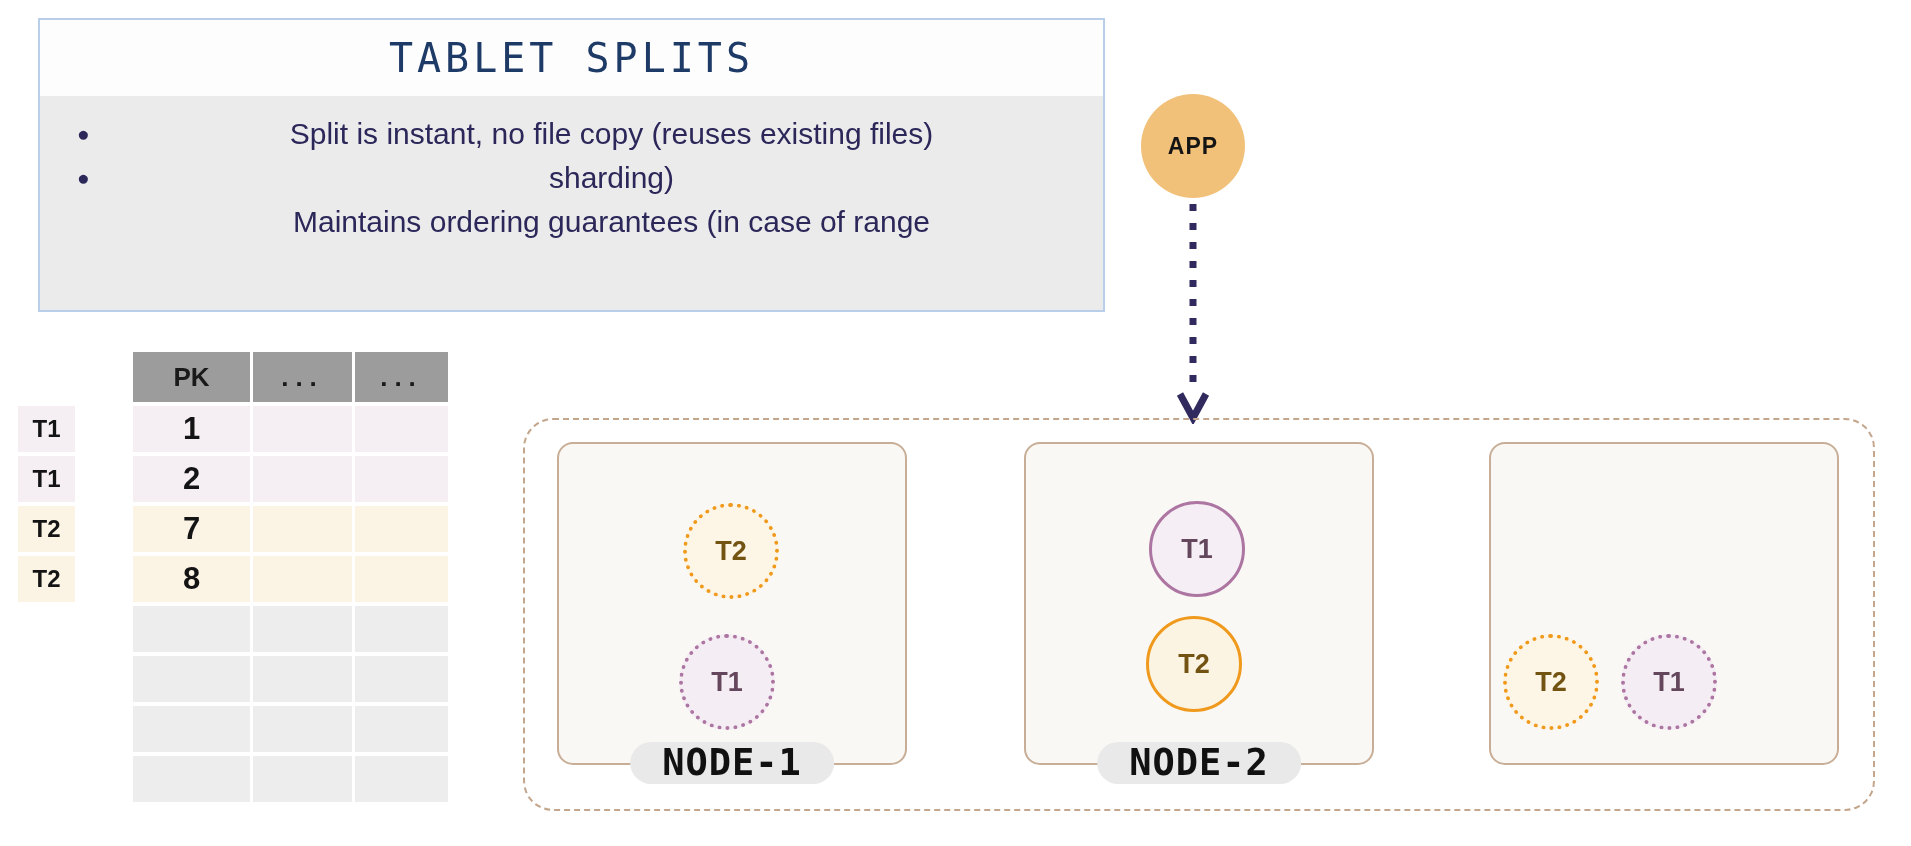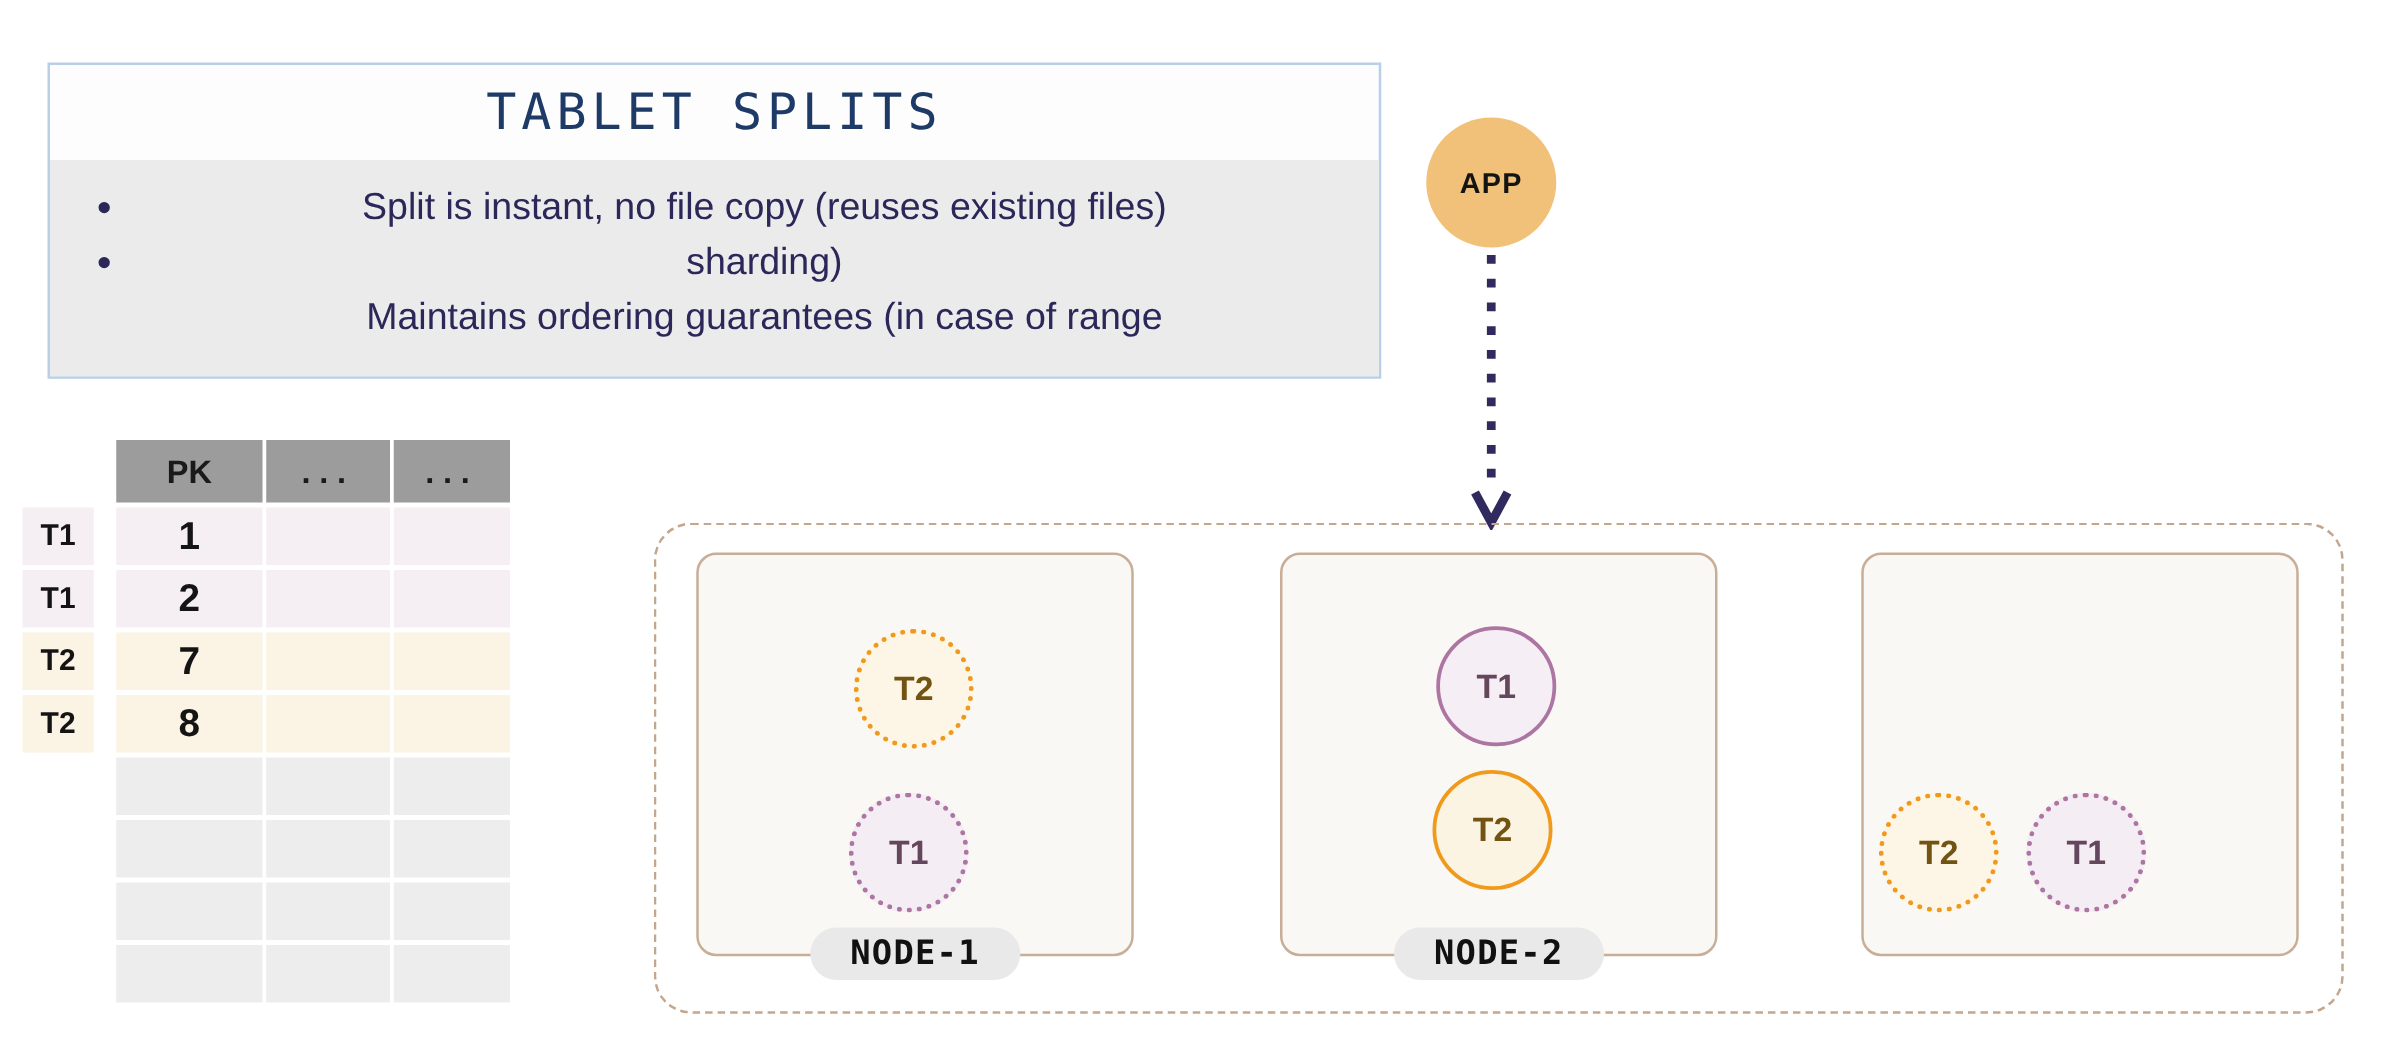--- a/index.html
+++ b/index.html
@@ -3,22 +3,22 @@
 <meta charset="utf-8">
 <style>
   html,body{margin:0;padding:0;background:#ffffff;}
   .canvas{
     position:relative;width:1911px;height:846px;background:#fff;overflow:hidden;
     font-family:"Liberation Sans",sans-serif;
   }
 
   
   .info-panel{
-    position:absolute;left:38px;top:18px;width:1067px;height:253px;
-    border:2px solid var(--panel_border);box-sizing:border-box;background:var(--panel_title_bg);margin-top:32px;
+    position:absolute;left:38px;top:18px;width:1067px;height:294px;
+    border:2px solid var(--panel_border);box-sizing:border-box;background:var(--panel_title_bg);
   }
   .info-title{
     height:76px;display:flex;align-items:center;justify-content:center;
     font-family:"DejaVu Sans Mono",monospace;font-size:40px;font-weight:500;
     letter-spacing:4px;color:var(--title_color);
   }
   .info-body{
     position:absolute;left:0;right:0;top:76px;bottom:0;background:var(--panel_body_bg);
   }
   .bullet-list{margin:16px 0 0 0;padding:0 0 0 37px;list-style:none;text-align:center;}
@@ -48,21 +48,21 @@
     position:absolute;top:22px;width:350px;height:323px;box-sizing:border-box;
     background:var(--node_fill);border:2px solid var(--node_border);border-radius:16px;
   }
   .node-1{left:32px;}
   .node-2{left:499px;}
   .node-3{left:964px;}
   .node-pill{
     position:absolute;left:50%;bottom:-21px;transform:translateX(-50%);
     background:var(--pill_bg);color:var(--pill_text);border-radius:21px;
     height:42px;line-height:42px;padding:0 32px;white-space:nowrap;
-    font-family:"DejaVu Sans Mono",monospace;font-size:27px;font-weight:bold;letter-spacing:1px;
+    font-family:"DejaVu Sans Mono",monospace;font-size:37px;font-weight:bold;letter-spacing:1px;
   }
   .tablet{
     position:absolute;width:96px;height:96px;border-radius:50%;box-sizing:border-box;
     display:flex;align-items:center;justify-content:center;
     font-size:27px;font-weight:bold;
   }
   .tablet.t2{color:var(--t2_text);}
   .tablet.t1{color:var(--t1_text);}
   .tablet.t2.solid{border:3px solid var(--t2_accent);background:var(--t2_fill);}
   .tablet.t1.solid{border:3px solid var(--t1_accent);background:var(--t1_fill);}
@@ -79,21 +79,21 @@
   .data-table{position:absolute;left:18px;top:352px;}
   .t-row{display:flex;margin-bottom:4px;}
   .lab-cell{
     width:57px;height:46px;margin-right:18px;display:flex;align-items:center;justify-content:center;
     font-size:24px;font-weight:bold;color:#141414;
   }
   .lab-spacer{background:transparent;}
   .lab-t1{background:var(--row_t1_bg);}
   .lab-t2{background:var(--row_t2_bg);}
   .cell{height:46px;margin-right:3px;display:flex;align-items:center;justify-content:center;}
-  .c1{width:117px;}
+  .c1{width:117px;margin-left:40px;}
   .c2{width:99px;}
   .c3{width:93px;}
   .hdr .cell{height:50px;background:var(--header_bg);color:var(--header_text);
     font-size:26px;font-weight:bold;}
   .hdr .lab-cell{height:50px;}
   .hdr-dots{letter-spacing:7px;font-size:24px;}
   .row-t1 .cell{background:var(--row_t1_bg);}
   .row-t2 .cell{background:var(--row_t2_bg);}
   .row-empty .cell{background:var(--row_empty_bg);}
   .pk-val{font-size:31px;font-weight:bold;color:#141414;}

